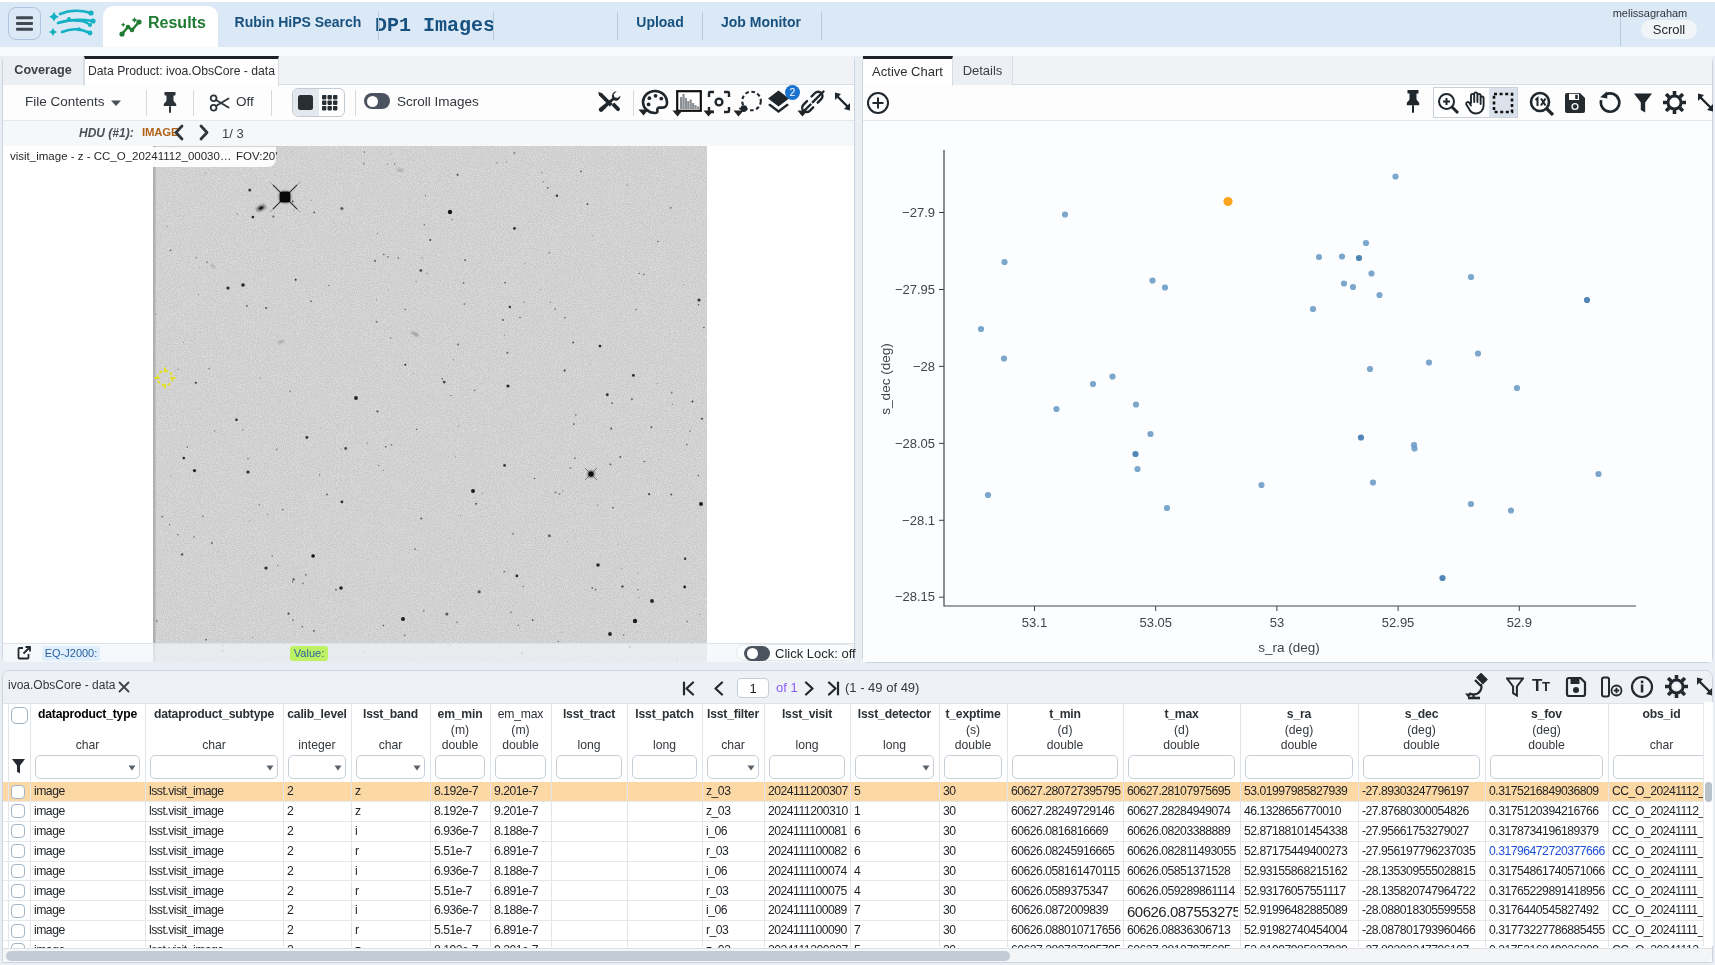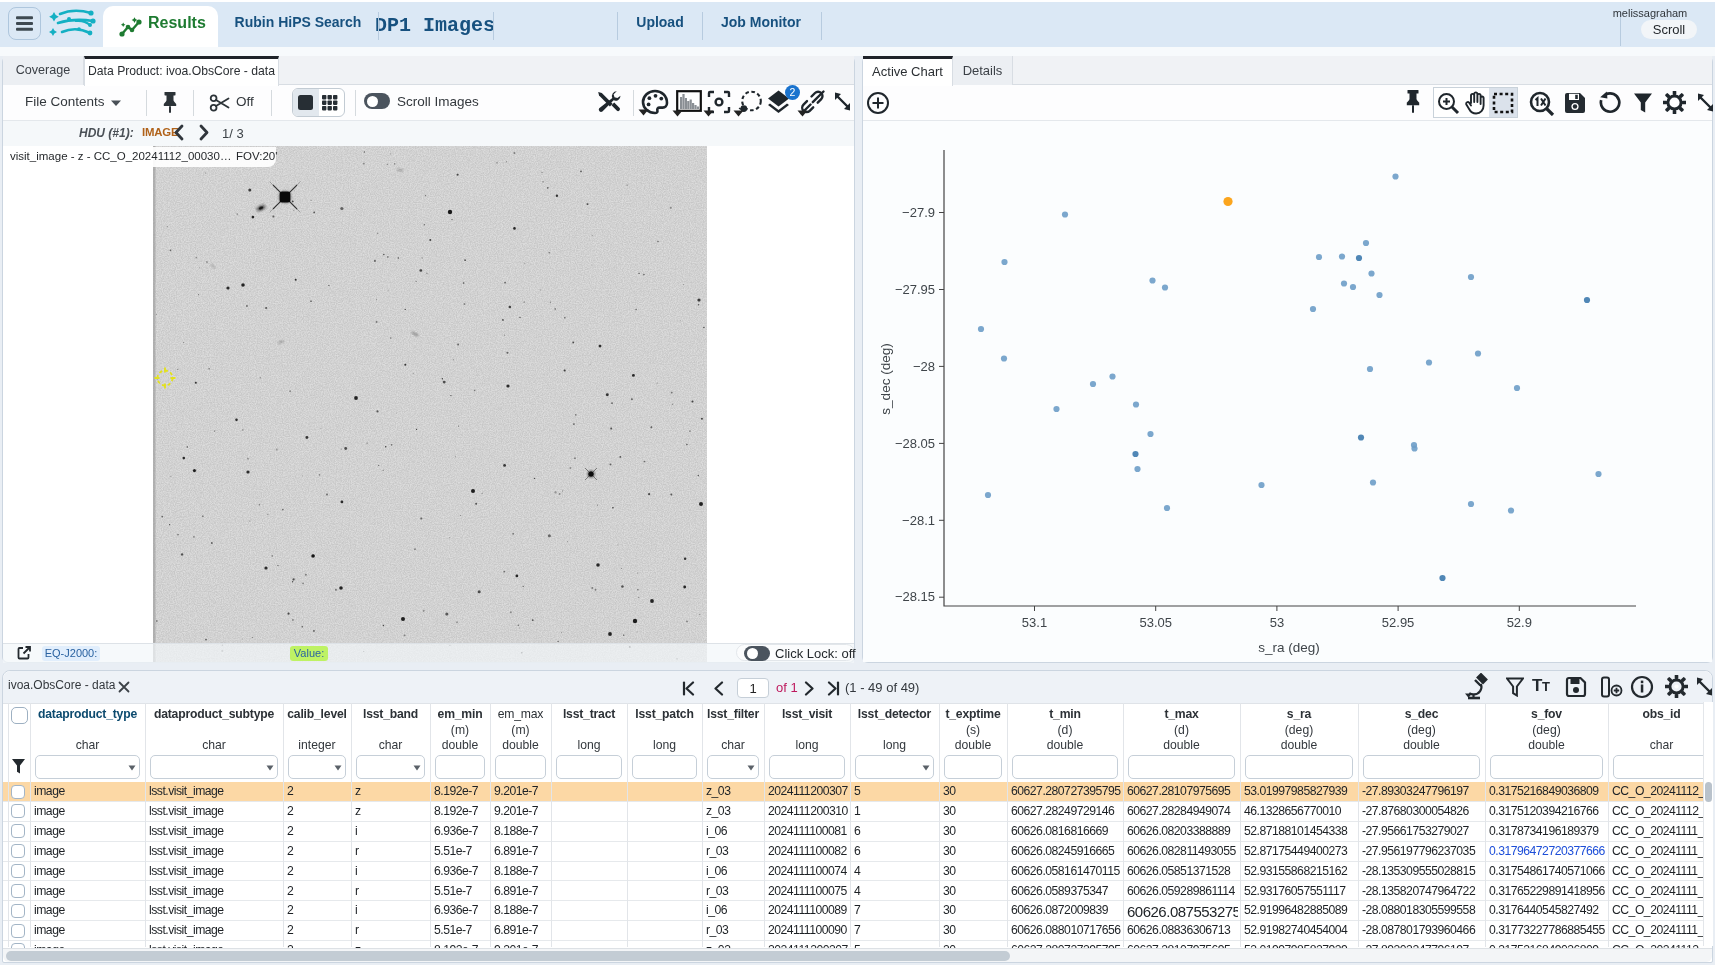--- a/index.html
+++ b/index.html
@@ -72,21 +72,21 @@
 <div class="sep" style="left:702px;top:12px;height:28px;"></div>
 <div class="sep" style="left:821px;top:12px;height:28px;"></div>
 <div class="sep" style="left:1620px;top:12px;height:34px;"></div>
 
 <div class="abs" style="left:1595px;top:7px;width:110px;text-align:center;font-size:11px;color:#30353a;">melissagraham</div>
 <div class="abs" style="left:1641px;top:20px;width:56px;height:19px;background:#f2f5f8;border-radius:10px;text-align:center;font-size:13px;color:#24282c;line-height:19px;">Scroll</div>
 
 <div class="panel" style="left:2px;top:56px;width:853px;height:607px;"></div>
 
 <div class="tabstrip" style="left:3px;top:56px;width:851px;height:29px;"></div>
-<div class="tab-off" style="left:3px;top:56px;width:81px;height:29px;font-size:12.6px;line-height:29px;">Coverage</div>
+<div class="tab-off" style="left:3px;top:56px;width:81px;height:29px;font-size:12.6px;line-height:29px;font-weight:bold;">Coverage</div>
 <div class="tab-on" style="left:84px;top:56px;width:195px;height:30px;font-size:12.2px;line-height:25px;">Data Product: ivoa.ObsCore - data</div>
 
 <div class="abs" style="left:3px;top:85px;width:851px;height:36px;background:#fdfdfe;border-bottom:1px solid #e4e8ec;"></div>
 <div class="abs" style="left:25px;top:94px;font-size:13.5px;color:#33383d;">File Contents</div>
 <svg class="icon" style="left:110px;top:99px" width="12" height="8" viewBox="0 0 12 8">
     <path d="M1 1.5 L6 7 L11 1.5z" fill="#495057"></path>
   </svg>
 <div class="sep" style="left:146px;top:90px;height:26px;background:#d5dade;"></div>
 
 <svg class="icon" style="left:160px;top:91px" width="20" height="24" viewBox="0 0 20 24">
@@ -739,21 +739,21 @@
 <svg class="icon" style="left:682px;top:681px" width="14" height="15" viewBox="0 0 14 15">
     <g stroke="#23292e" stroke-width="2.2" fill="none" stroke-linecap="round" stroke-linejoin="round">
       <path d="M11 1.5 L4.5 7.5 L11 13.5"></path>
       <path d="M2 1.5 V13.5"></path>
     </g>
   </svg>
 <svg class="icon" style="left:713px;top:681px" width="11" height="15" viewBox="0 0 11 15">
     <path d="M9 1.5 L2.5 7.5 L9 13.5" stroke="#23292e" stroke-width="2.2" fill="none" stroke-linecap="round" stroke-linejoin="round"></path>
   </svg>
 <div class="abs" style="left:737px;top:678px;width:32px;height:20px;background:#fff;border:1px solid #c6cfd8;border-radius:4px;font-size:13px;color:#222;text-align:center;line-height:19px;">1</div>
-<div class="abs" style="left:776px;top:680px;font-size:13px;color:#be185d;">of 1</div>
+<div class="abs" style="left:776px;top:680px;font-size:13px;color:#8b5cf6;">of 1</div>
 <svg class="icon" style="left:804px;top:681px" width="11" height="15" viewBox="0 0 11 15">
     <path d="M2 1.5 L8.5 7.5 L2 13.5" stroke="#23292e" stroke-width="2.2" fill="none" stroke-linecap="round" stroke-linejoin="round"></path>
   </svg>
 <svg class="icon" style="left:826px;top:681px" width="14" height="15" viewBox="0 0 14 15">
     <g stroke="#23292e" stroke-width="2.2" fill="none" stroke-linecap="round" stroke-linejoin="round">
       <path d="M3 1.5 L9.5 7.5 L3 13.5"></path>
       <path d="M12 1.5 V13.5"></path>
     </g>
   </svg>
 <div class="abs" style="left:845px;top:680px;font-size:13px;color:#33383d;">(1 - 49 of 49)</div>
@@ -805,21 +805,21 @@
   </svg>
 <svg class="icon" style="left:1694px;top:676px" width="21" height="21" viewBox="0 0 21 21">
  <g stroke="#23292e" stroke-width="2.4" fill="#23292e" stroke-linecap="round">
  <path d="M5 5 L16 16"></path>
       <path d="M3 1.5 L9 3 L3 9 z" stroke="none"></path>
       <path d="M18 19.5 L12 18 L18 12 z" stroke="none"></path>
     </g>
   </svg>
 <div class="abs" style="left:3px;top:703px;width:1709px;height:79px;background:#fff;border-top:1px solid #dfe3e8;"></div>
 <div class="abs" style="left:11px;top:707px;width:17px;height:17px;border:1.5px solid #9db0c2;border-radius:5px;background:#fff;"></div>
-<div class="abs" style="left:30px;top:707px;width:115px;text-align:center;font-size:12.2px;font-weight:bold;color:#0c4a6e;letter-spacing:-0.2px;">dataproduct_type</div>
+<div class="abs" style="left:30px;top:707px;width:115px;text-align:center;font-size:12.2px;font-weight:bold;color:#000000;letter-spacing:-0.2px;">dataproduct_type</div>
 <div class="abs" style="left:30px;top:738px;width:115px;text-align:center;font-size:12.2px;color:#33383d;">char</div>
 <div class="abs" style="left:145px;top:707px;width:138px;text-align:center;font-size:12.2px;font-weight:bold;color:#2c3136;letter-spacing:-0.2px;">dataproduct_subtype</div>
 <div class="abs" style="left:145px;top:738px;width:138px;text-align:center;font-size:12.2px;color:#33383d;">char</div>
 <div class="abs" style="left:283px;top:707px;width:68px;text-align:center;font-size:12.2px;font-weight:bold;color:#2c3136;letter-spacing:-0.2px;">calib_level</div>
 <div class="abs" style="left:283px;top:738px;width:68px;text-align:center;font-size:12.2px;color:#33383d;">integer</div>
 <div class="abs" style="left:351px;top:707px;width:79px;text-align:center;font-size:12.2px;font-weight:bold;color:#2c3136;letter-spacing:-0.2px;">lsst_band</div>
 <div class="abs" style="left:351px;top:738px;width:79px;text-align:center;font-size:12.2px;color:#33383d;">char</div>
 <div class="abs" style="left:430px;top:707px;width:60px;text-align:center;font-size:12.2px;font-weight:bold;color:#2c3136;letter-spacing:-0.2px;">em_min</div>
 <div class="abs" style="left:430px;top:723px;width:60px;text-align:center;font-size:12.2px;color:#33383d;">(m)</div>
 <div class="abs" style="left:430px;top:738px;width:60px;text-align:center;font-size:12.2px;color:#33383d;">double</div>

